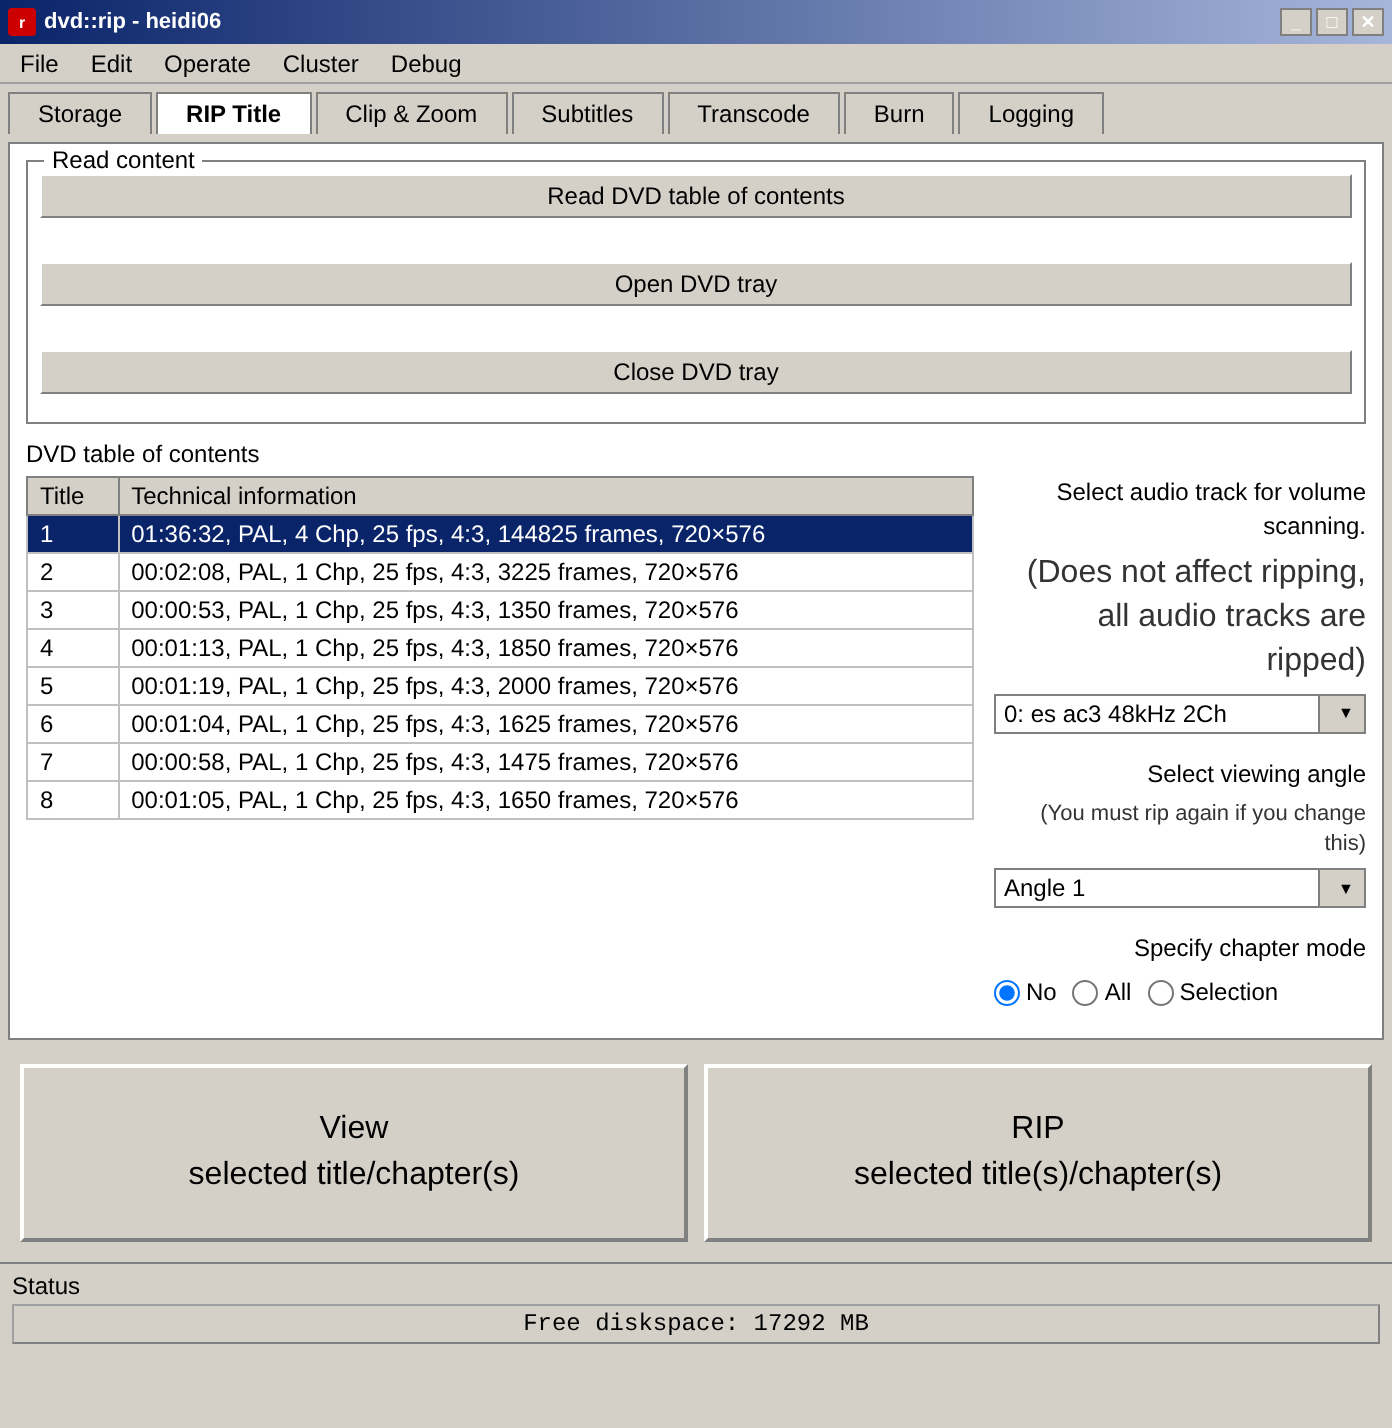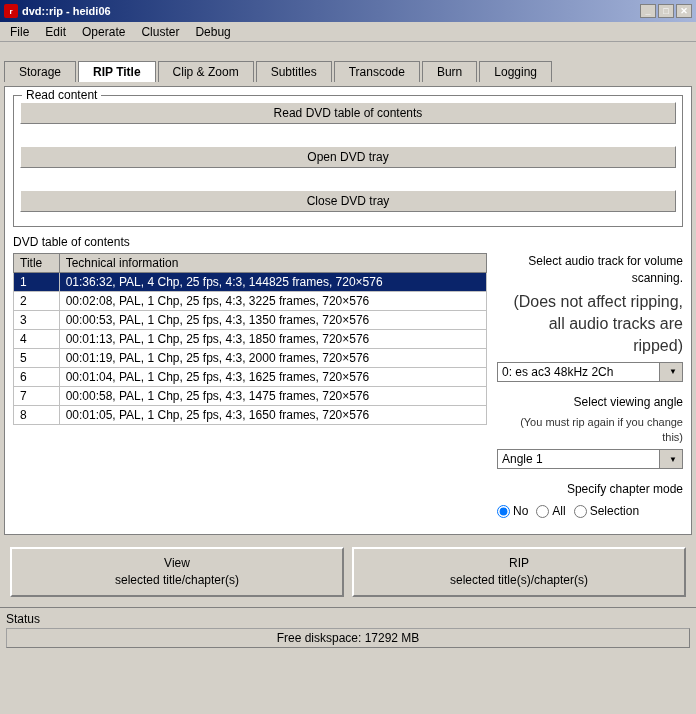--- a/index.html
+++ b/index.html
@@ -64,21 +64,20 @@
       border-bottom: 1px solid #a0a0a0;
     }
     .menu-item {
       padding: 16px 6px;
       cursor: pointer;
       font-size: 12px;
     }
     .main-content {
       background: #d4d0c8;
       padding: 4px;
-      margin-top: 15px;
     }
     .tabs {
       display: flex;
       gap: 2px;
       margin-bottom: 4px;
     }
     .tab {
       padding: 3px 14px;
       background: #d4d0c8;
       border: 1px solid #808080;
@@ -202,29 +201,29 @@
     }
     .bottom-bar {
       display: flex;
       gap: 8px;
       padding: 6px;
       background: #d4d0c8;
       margin-top: 6px;
     }
     .bottom-btn {
       flex: 1;
-      padding: 6px;
+      padding: 20px;
       background: #d4d0c8;
       border: 2px solid;
       border-top-color: #ffffff;
       border-left-color: #ffffff;
       border-bottom-color: #808080;
       border-right-color: #808080;
       cursor: pointer;
-      font-size: 12px;
+      font-size: 16px;
       text-align: center;
       line-height: 1.4;
     }
     .status-bar {
       background: #d4d0c8;
       padding: 4px 6px;
       border-top: 1px solid #808080;
     }
     .status-label {
       font-size: 12px;
@@ -232,20 +231,21 @@
     }
     .status-text {
       background: #d4d0c8;
       border: 1px solid #808080;
       border-top-color: #a0a0a0;
       border-left-color: #a0a0a0;
       padding: 2px 24px;
       font-size: 12px;
       text-align: center;
       color: #000;
+      font-family: Liberation Mono, monospace;
     }
     .section-frame {
       border: 1px solid #808080;
       padding: 6px;
       margin-bottom: 8px;
       position: relative;
     }
     .section-frame-label {
       position: absolute;
       top: -8px;

